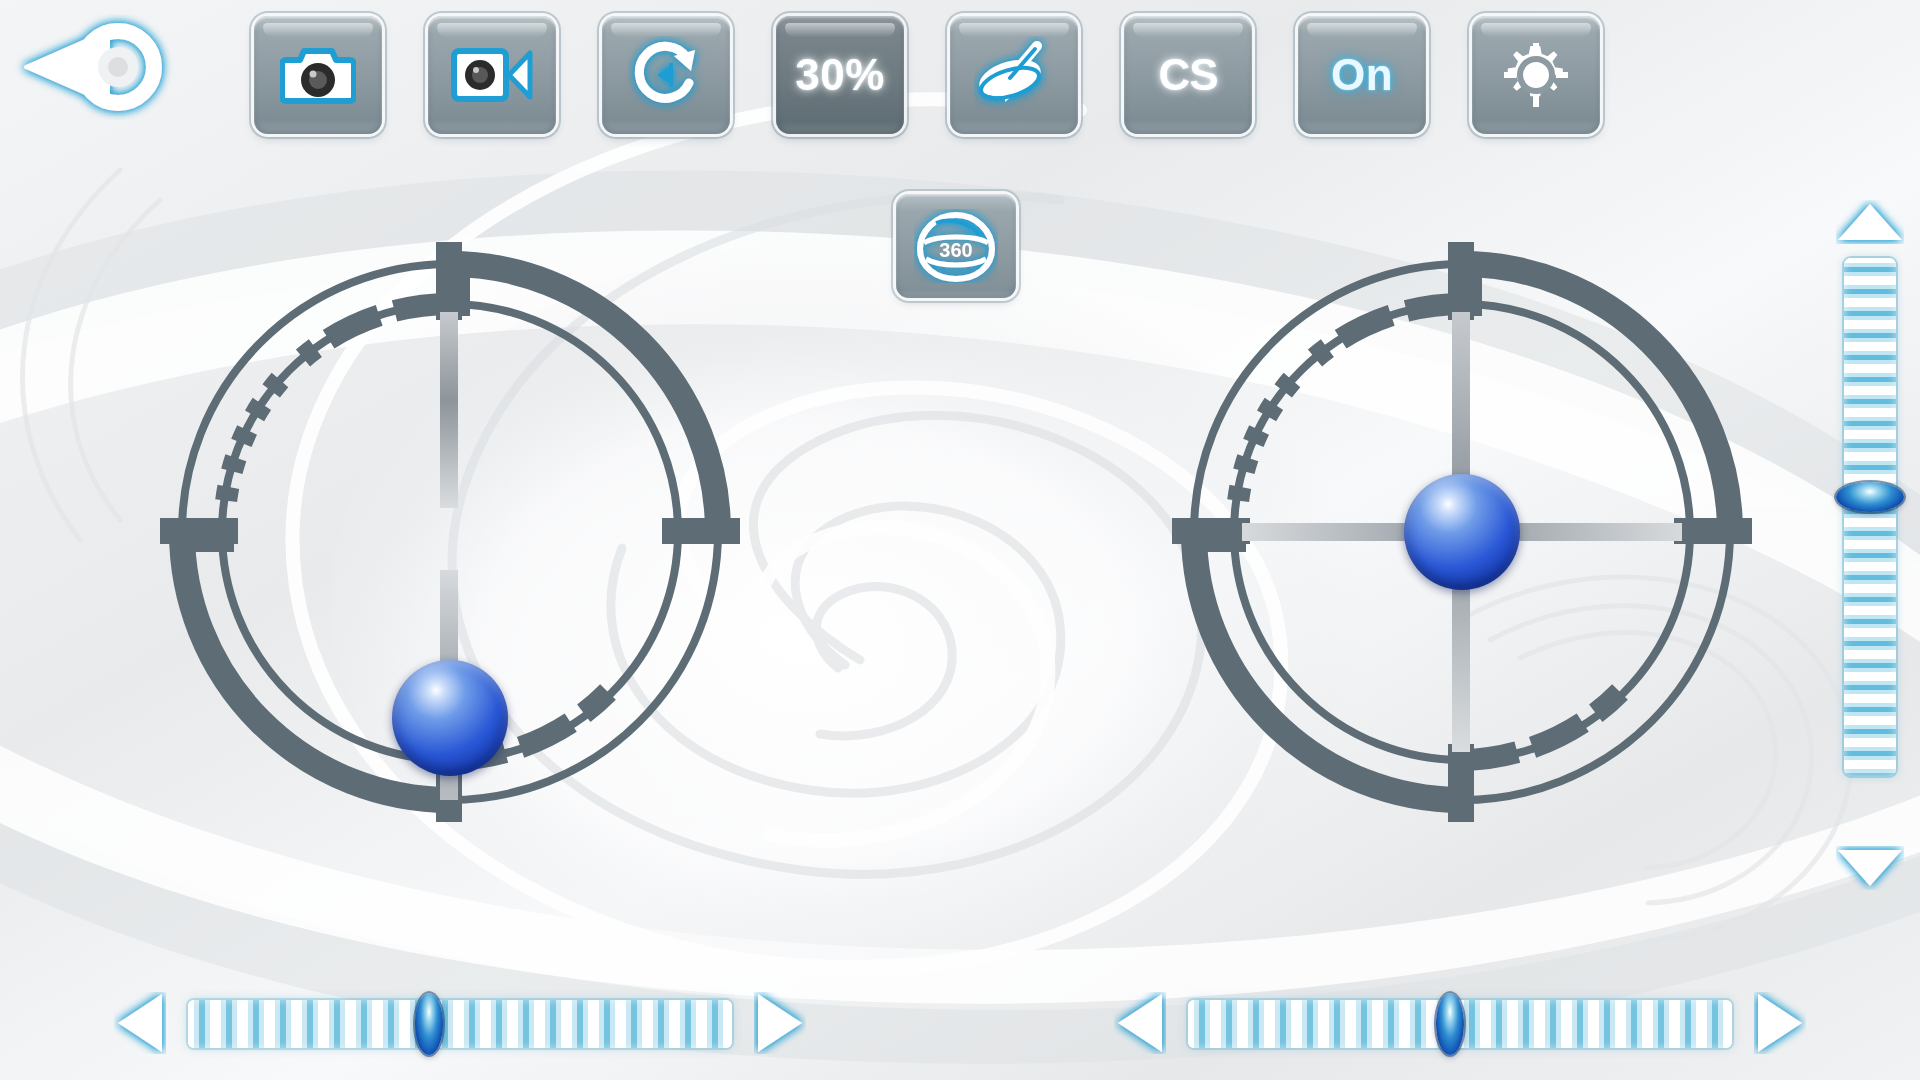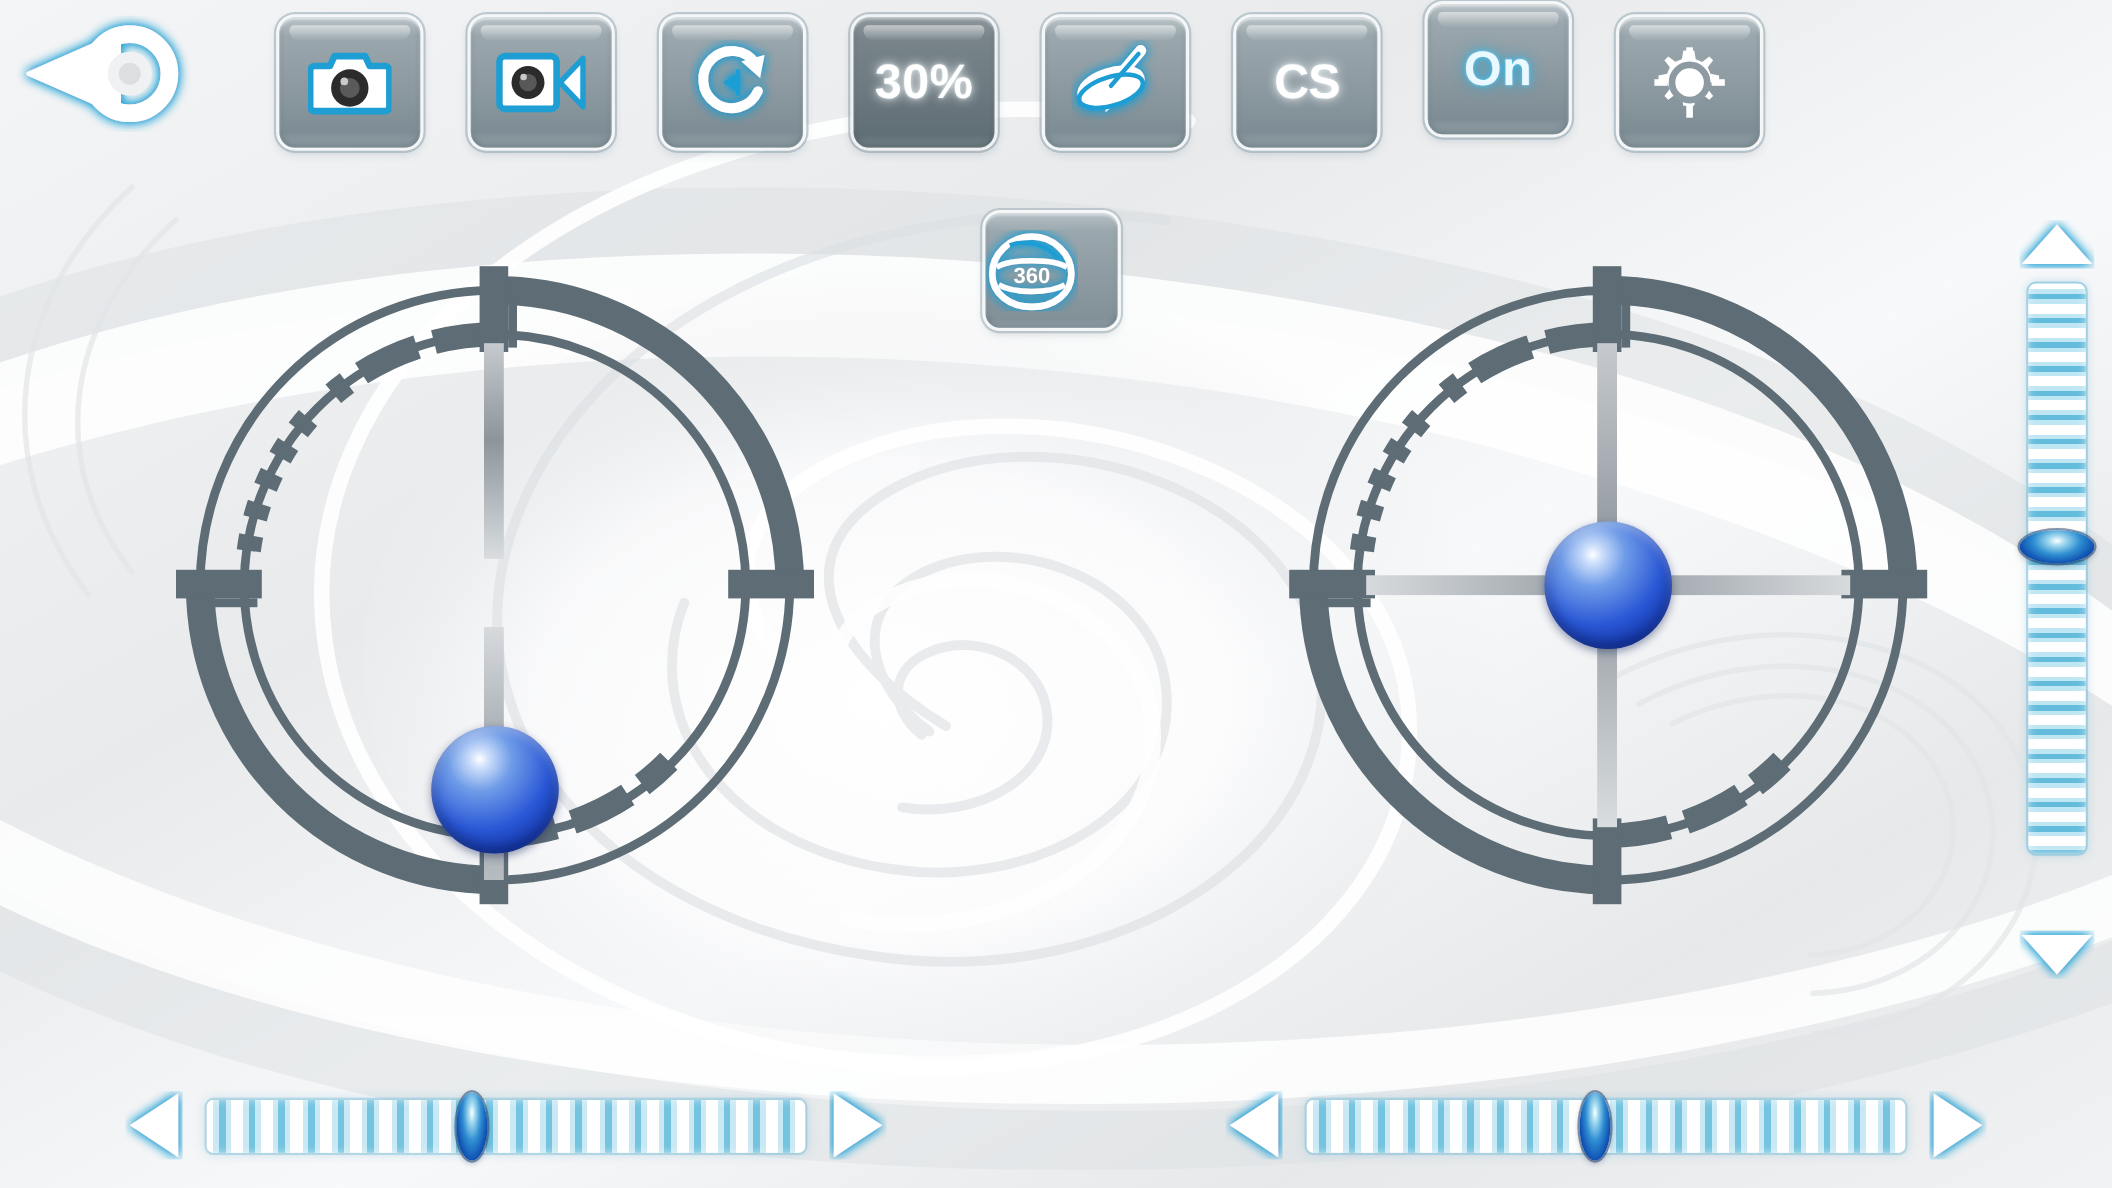--- a/index.html
+++ b/index.html
@@ -103,21 +103,21 @@
     left: 896px; top: 194px;
     width: 120px; height: 104px;
     border-radius: 13px;
     background: linear-gradient(180deg, #b5c0c6 0%, #9aa7ad 16%, #8e9ba2 55%, #829098 92%, #9aa7ae 100%);
     box-shadow:
       0 0 0 3px rgba(255,255,255,0.85),
       0 0 0 5px rgba(150,170,180,0.5),
       0 4px 9px rgba(90,110,120,0.28),
       inset 0 2px 2px rgba(255,255,255,0.5),
       inset 0 -3px 5px rgba(60,80,90,0.28);
-    display: flex; align-items: center; justify-content: flex-start;
+    display: flex; align-items: center; justify-content: center;
     cursor: pointer;
   }
 
   
   .joystick {
     position: absolute;
     width: 640px;
     height: 640px;
   }
   #joystick-left  { left: 130px;  top: 212px; }
@@ -371,21 +371,21 @@
           <ellipse cx="36" cy="47" rx="30" ry="13" transform="rotate(-17 36 47)" fill="none" stroke="#1f9ed4" stroke-width="4"></ellipse>
         </g>
       </svg>
     </div>
 
     <div class="tb-btn" style="left:1124px; top:16px;">
       <div class="inner-lip"></div>
       <span class="tb-label white" style="font-size:44px; letter-spacing:-1px;">CS</span>
     </div>
 
-    <div class="tb-btn" style="left:1298px; top:4px;align-items:center;">
+    <div class="tb-btn" style="left:1298px; top:16px;align-items:center;">
       <div class="inner-lip"></div>
       <span class="tb-label cyan">On</span>
     </div>
 
     <div class="tb-btn" style="left:1472px; top:16px;">
       <div class="inner-lip"></div>
       <svg width="74" height="74" viewBox="0 0 74 74">
         <g fill="#ffffff">
           <path d="M37,2 l5,0 l1.5,8 l6,2.5 l6.5,-5 l3.6,3.6 l-5,6.5 l2.5,6 l8,1.5 l0,5 l-8,1.5 l-2.5,6 l5,6.5 l-3.6,3.6 l-6.5,-5 l-6,2.5 l-1.5,8 l-5,0 l0,0 l-5,0 l-1.5,-8 l-6,-2.5 l-6.5,5 l-3.6,-3.6 l5,-6.5 l-2.5,-6 l-8,-1.5 l0,-5 l8,-1.5 l2.5,-6 l-5,-6.5 l3.6,-3.6 l6.5,5 l6,-2.5 l1.5,-8 z" transform="translate(0,6) scale(0.98)"></path>
         </g>

